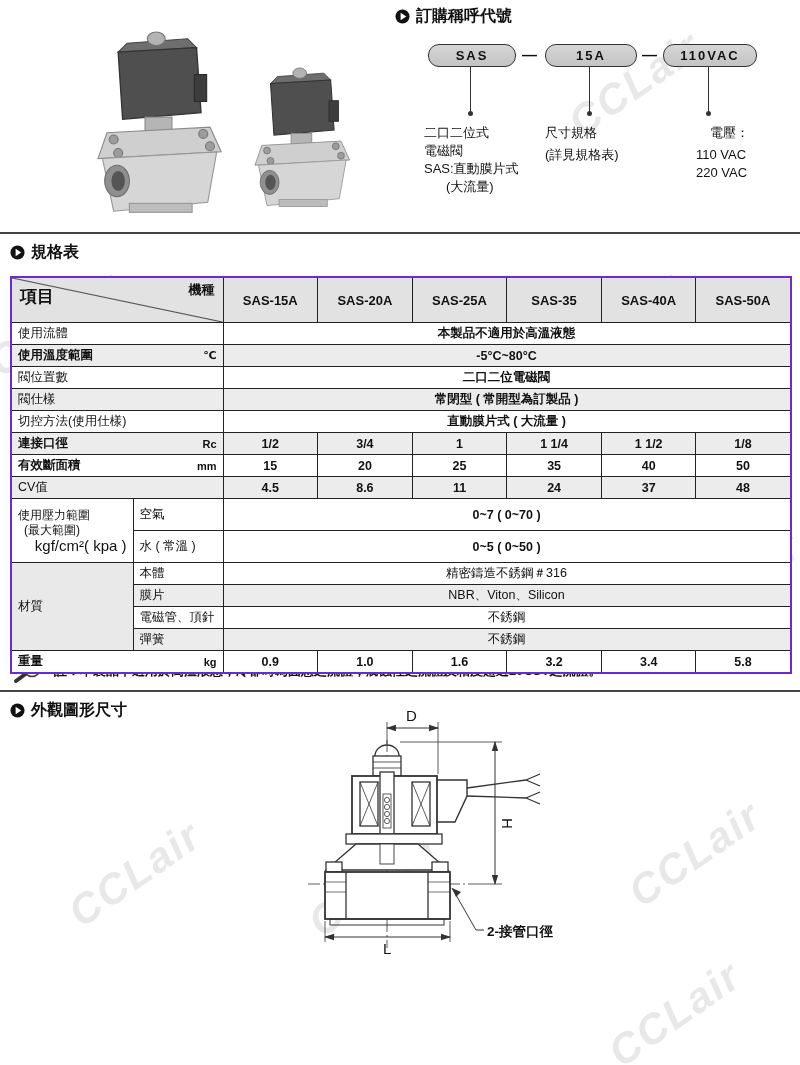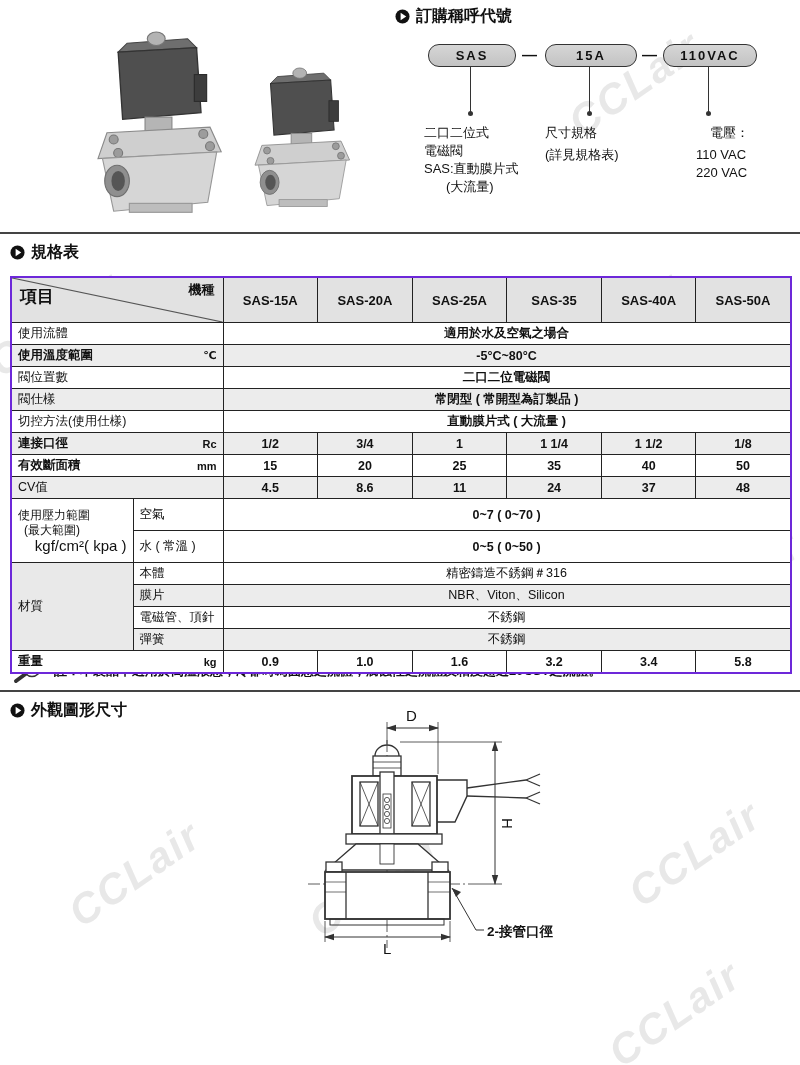--- a/index.html
+++ b/index.html
@@ -155,21 +155,21 @@
     </td>
     <td>SAS-15A</td>
     <td>SAS-20A</td>
     <td>SAS-25A</td>
     <td>SAS-35</td>
     <td>SAS-40A</td>
     <td>SAS-50A</td>
   </tr>
   <tr>
     <td colspan="2" class="lab"><span>使用流體</span></td>
-    <td colspan="6" class="val">適用於水及空氣之場合</td>
+    <td colspan="6" class="val">本製品不適用於高溫液態</td>
   </tr>
   <tr class="alt">
     <td colspan="2" class="lab">
           <span class="labflex">
             <span>使用溫度範圍</span>
             <span class="u">℃</span>
           </span>
         </td>
     <td colspan="6" class="val">-5°C~80°C</td>
   </tr>

